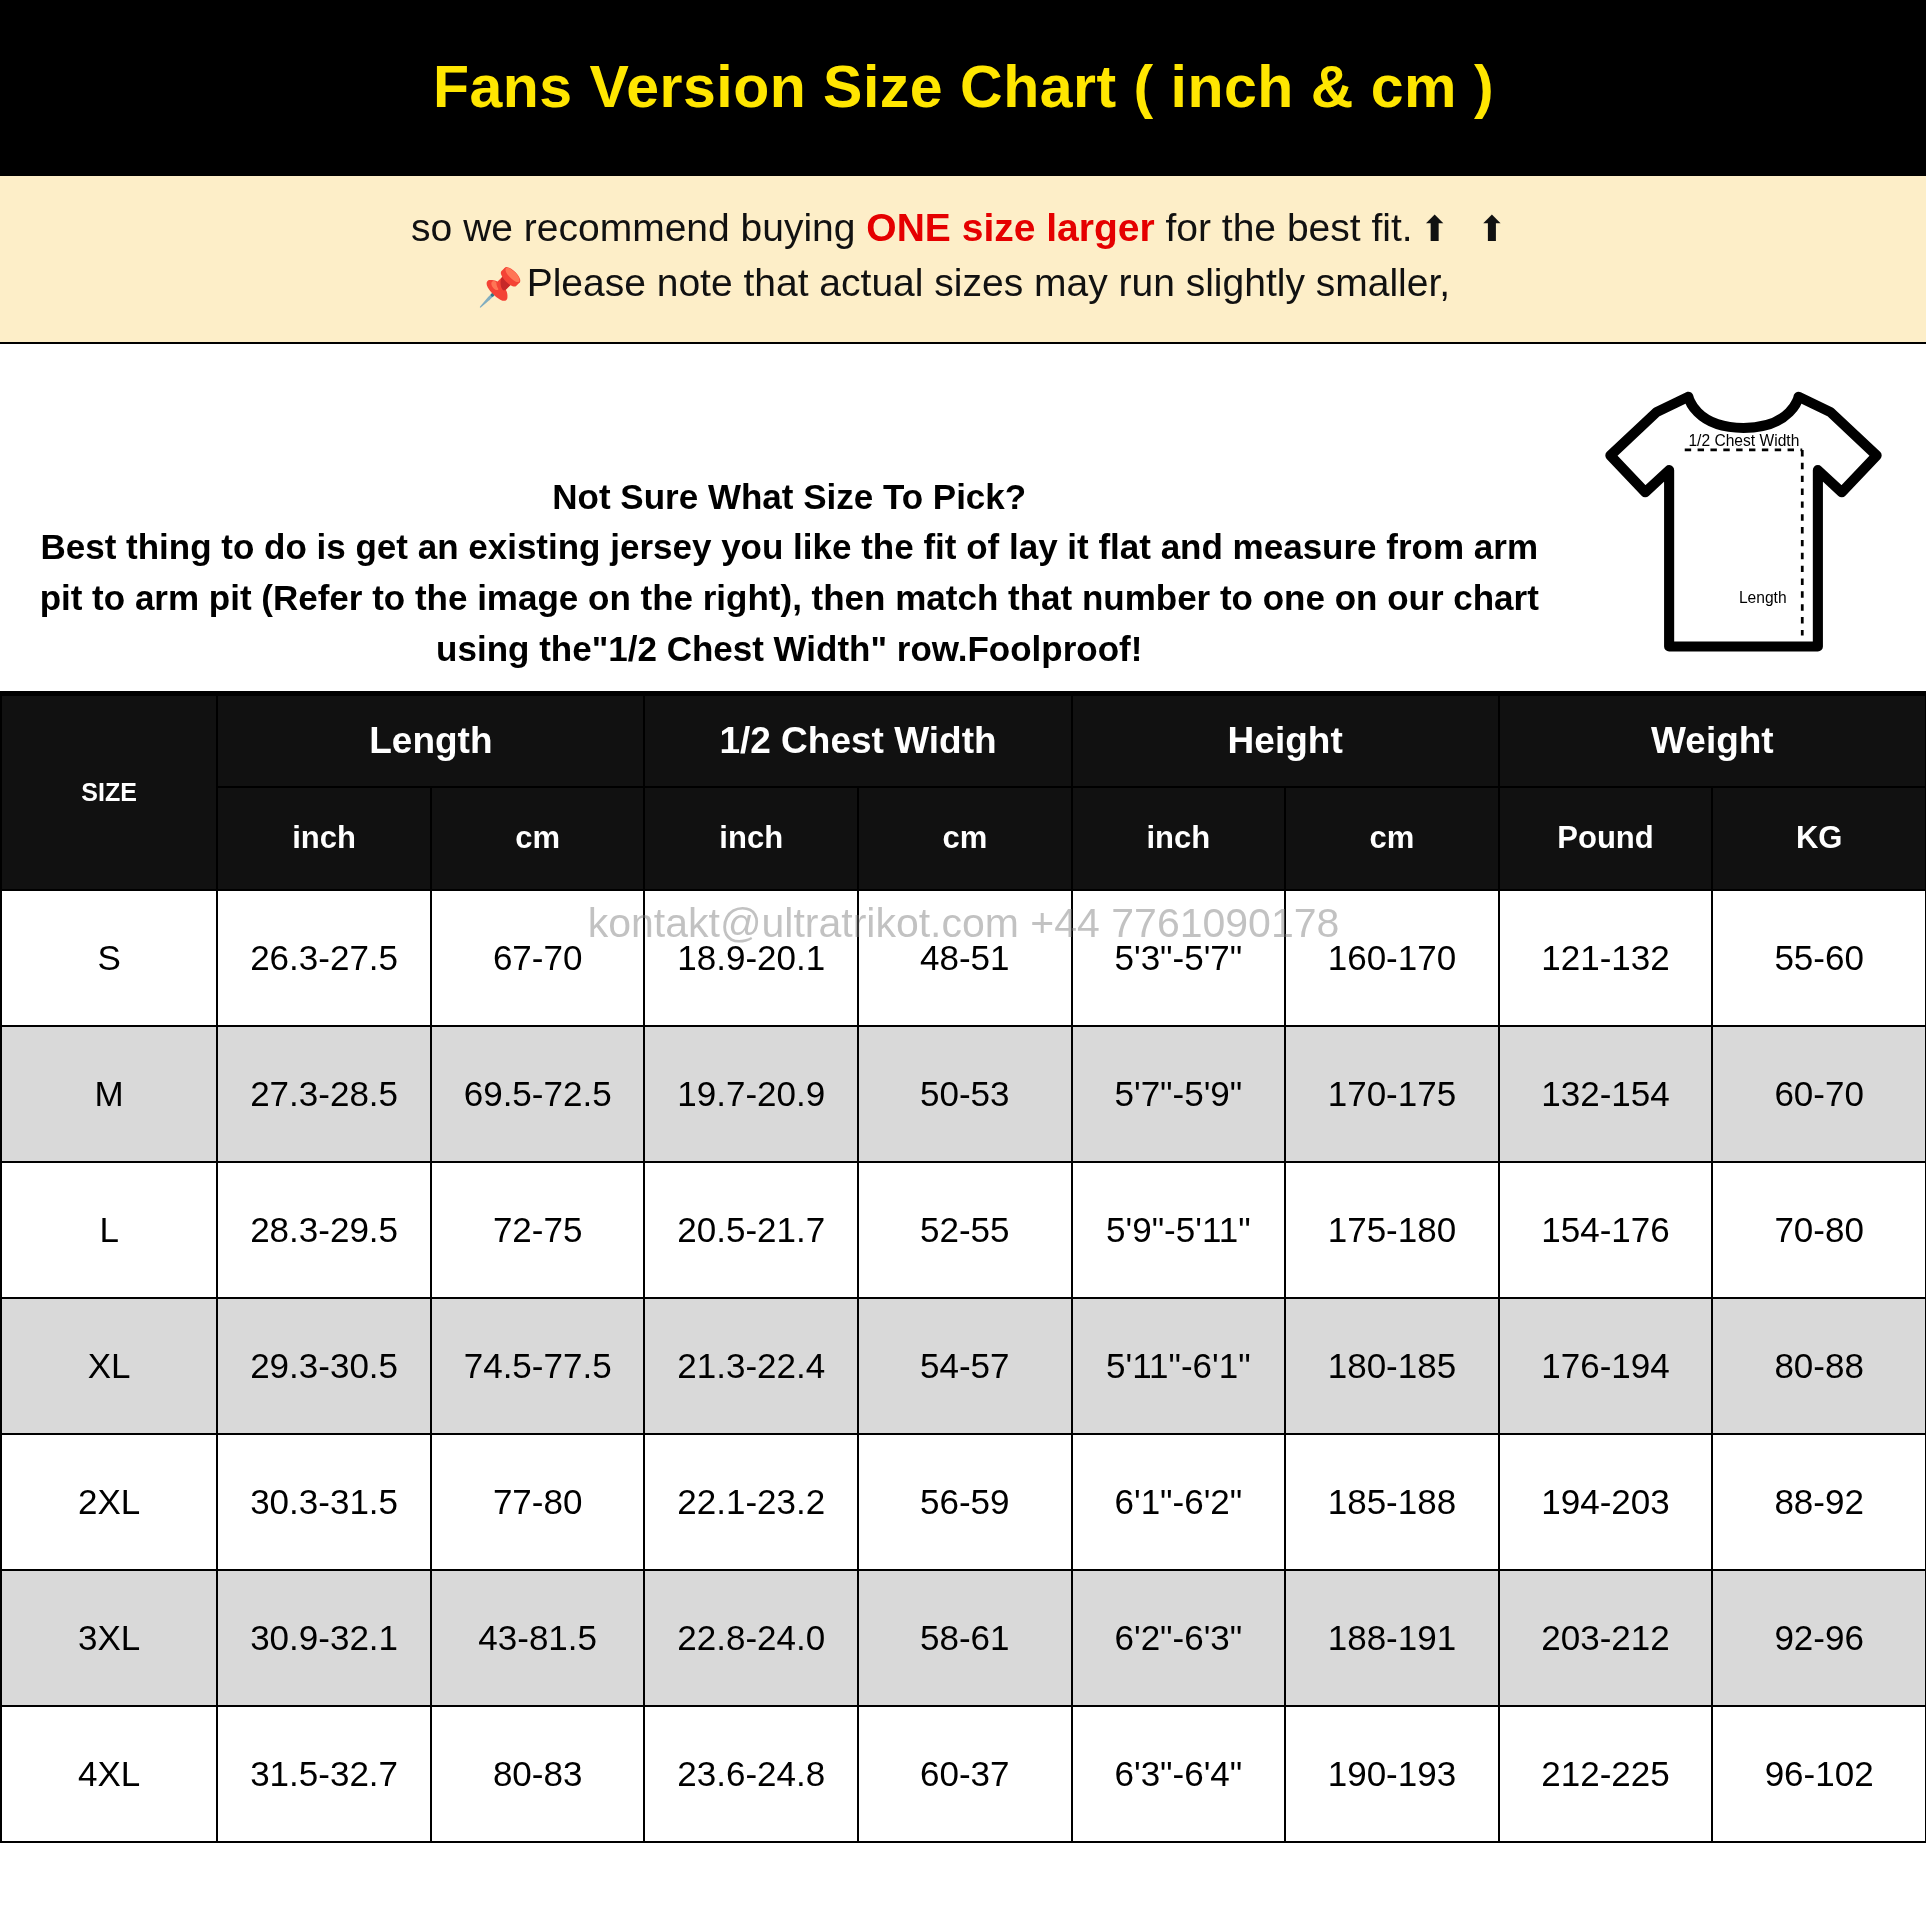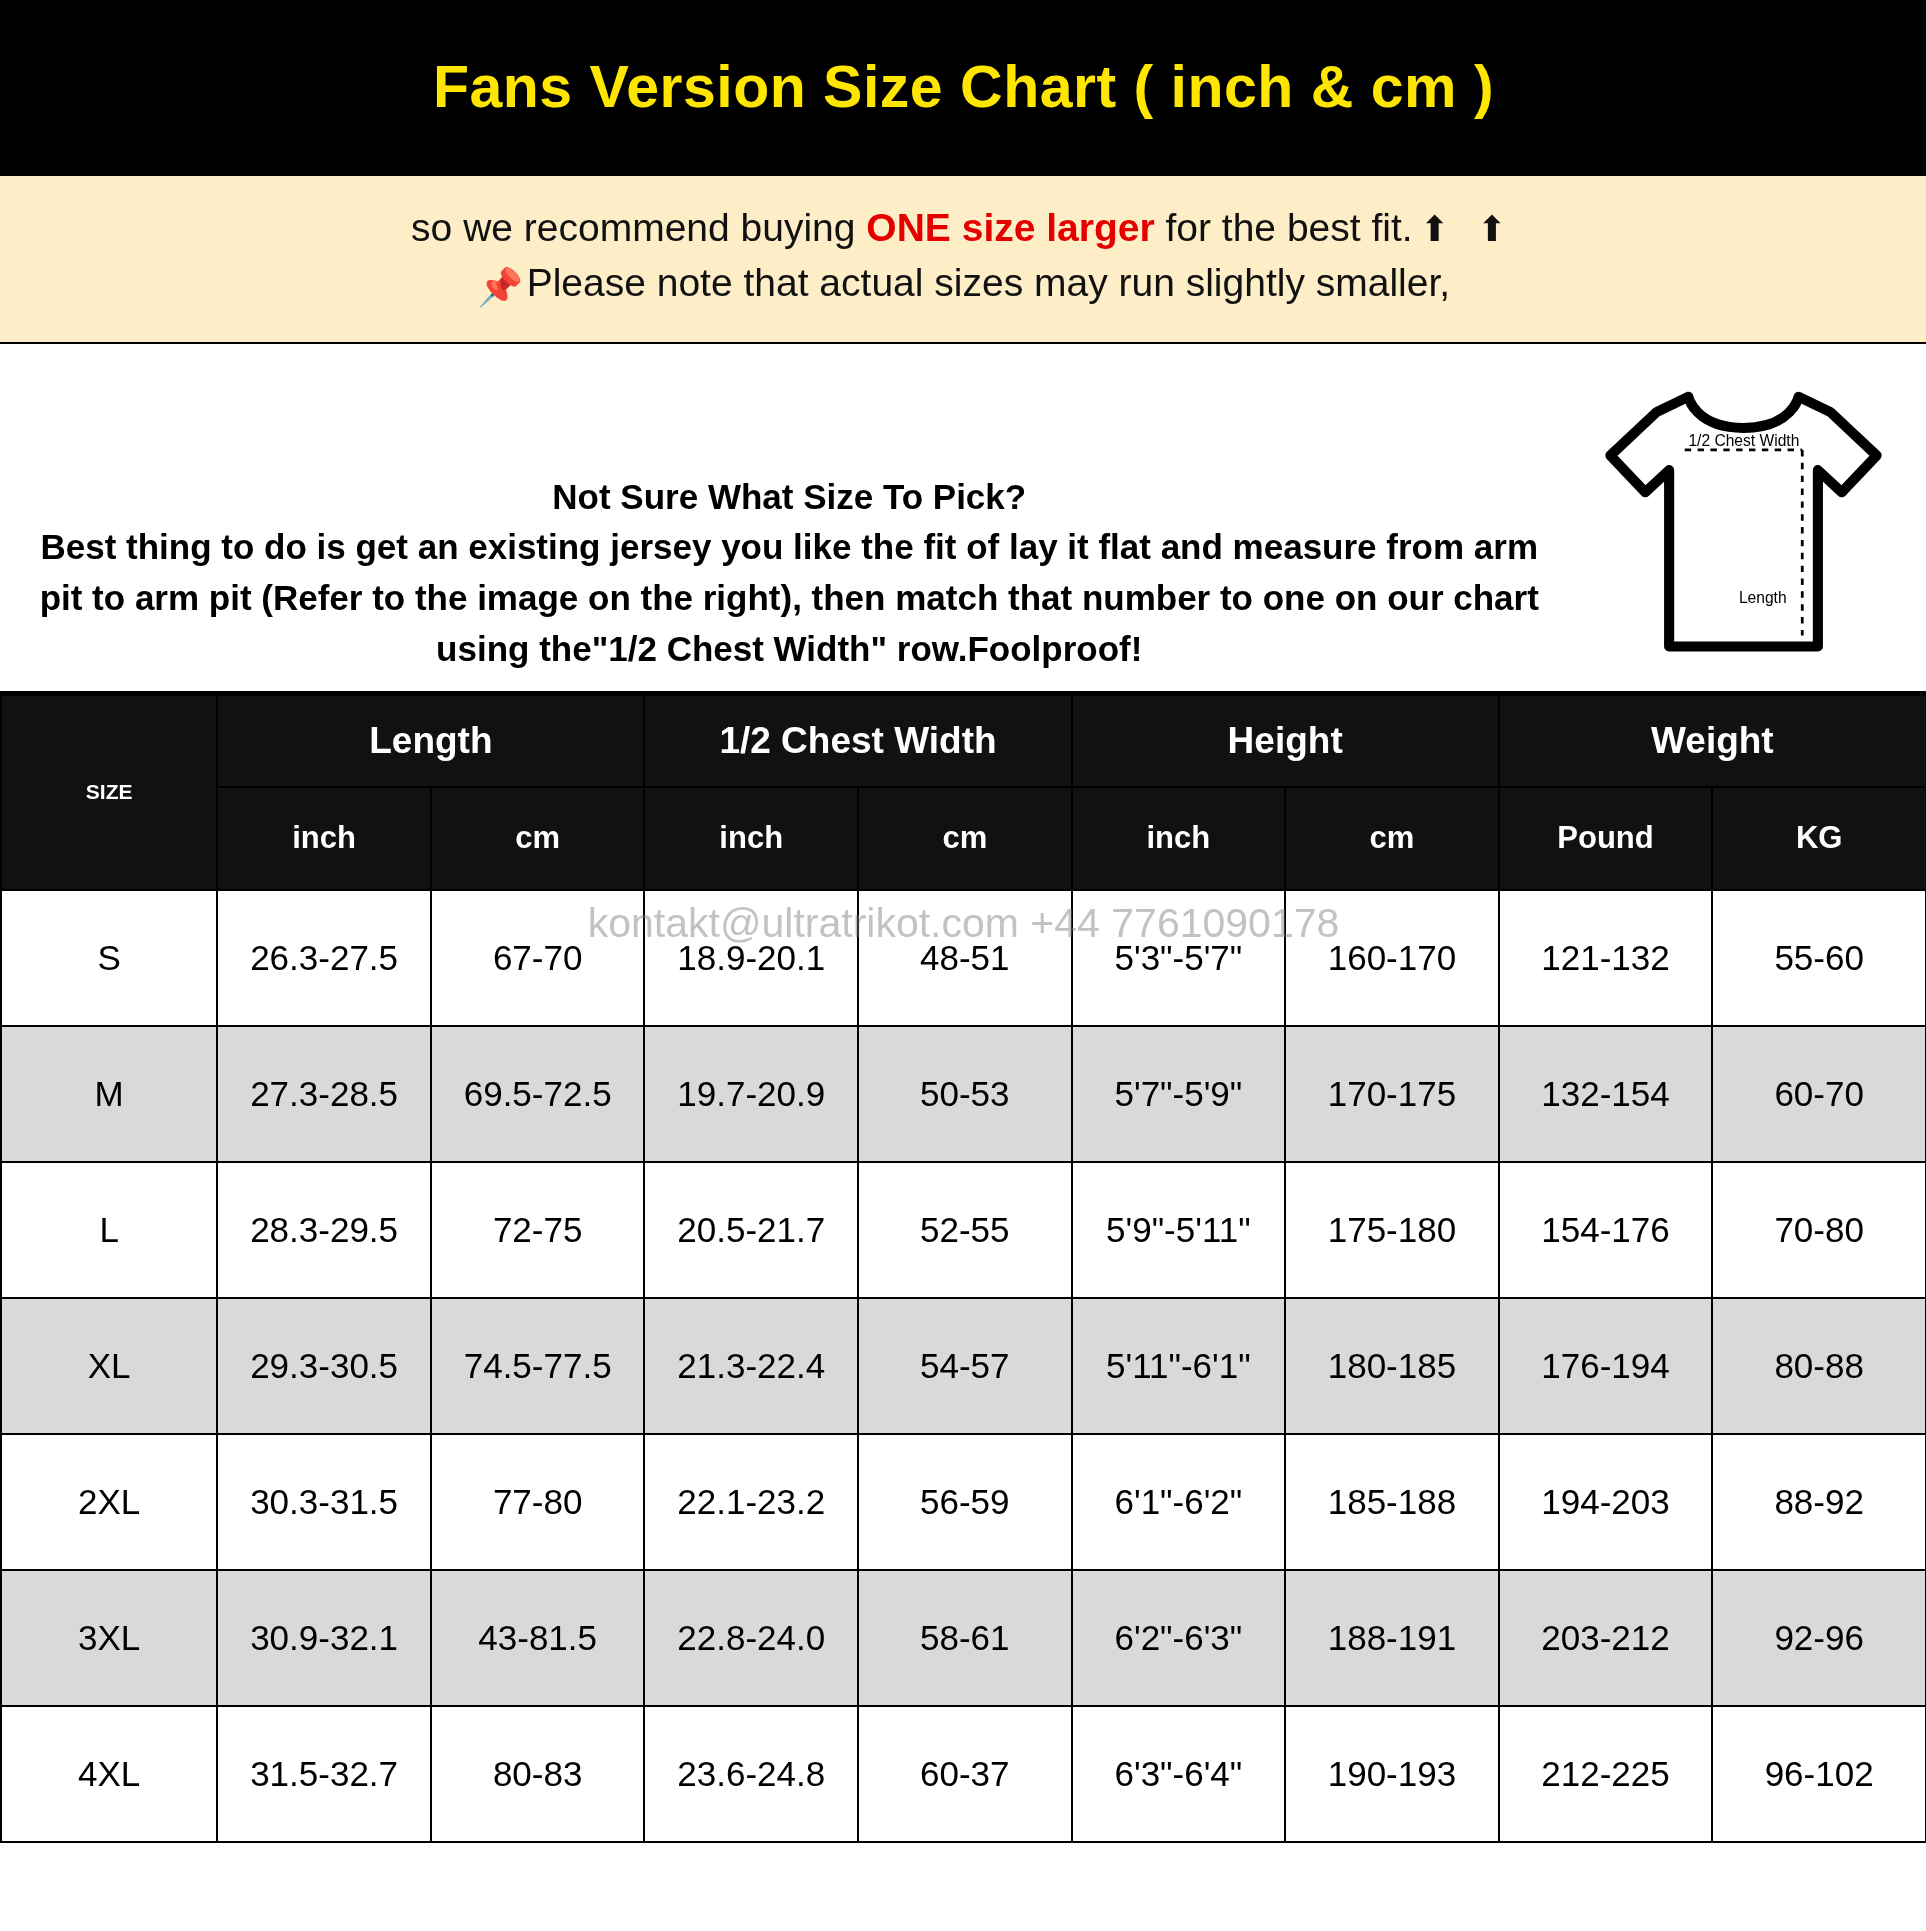--- a/index.html
+++ b/index.html
@@ -121,21 +121,21 @@
   }
   .grp-head {
     font-size: 37px;
     height: 88px;
   }
   .sub-head {
     font-size: 31px;
     height: 99px;
   }
   .size-head {
-    font-size: 21px;
+    font-size: 25px;
   }
   tbody td {
     font-size: 35px;
     height: 132px;
     background: #ffffff;
   }
   tbody tr.alt td {
     background: #d9d9d9;
   }
   tbody td.size-cell {

